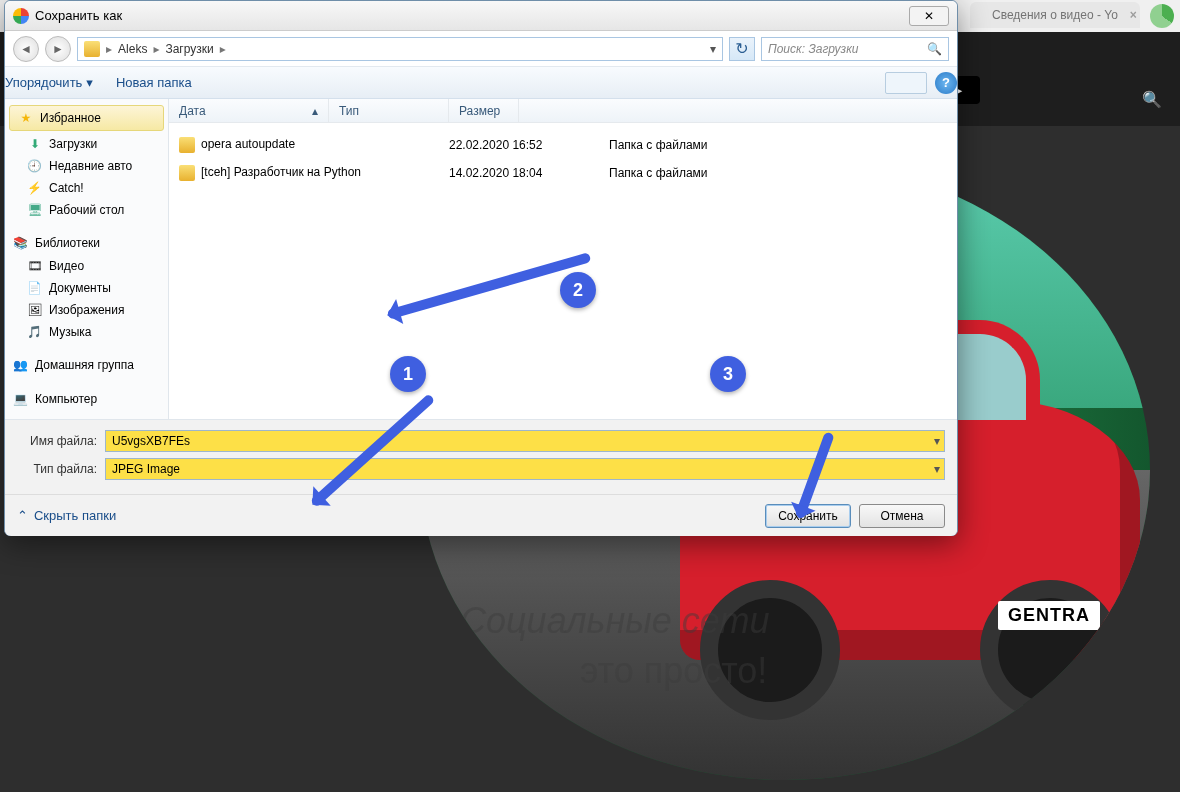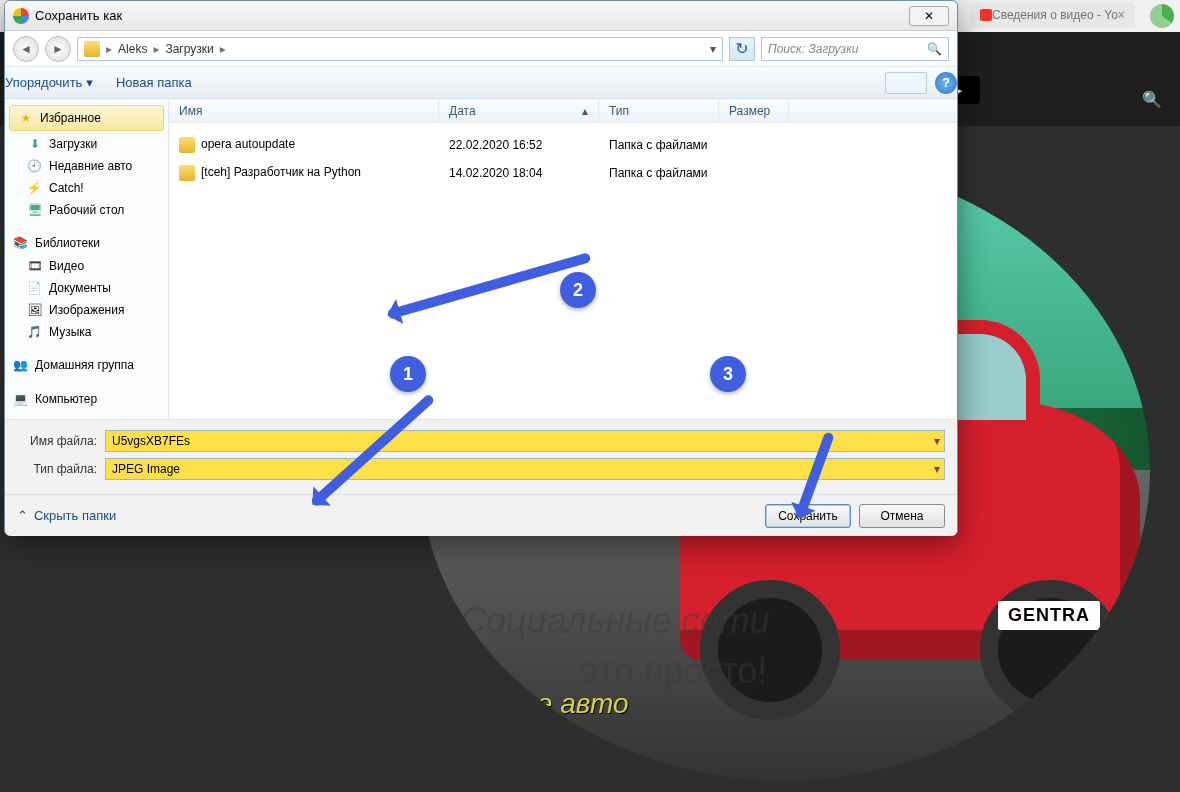--- a/index.html
+++ b/index.html
@@ -1,20 +1,20 @@
 <!DOCTYPE html>
 <html><head>
 <meta charset="utf-8">
 <style>
 * { margin: 0; padding: 0; box-sizing: border-box; font-family: "Segoe UI", Tahoma, sans-serif; }
 body { width: 1180px; height: 792px; background: #2e2e2e; overflow: hidden; position: relative; }
 
 
 .browser-tabs { position: absolute; top: 0; left: 0; right: 0; height: 32px; background: #f0f0f0; display: flex; align-items: center; padding: 0 8px; font-size: 12px; color: #555; }
-.browser-tabs .tab { display: flex; align-items: center; gap: 0; padding: 6px 10px; margin-right: 6px; border-radius: 6px 6px 0 0; background: #fff; max-width: 180px; overflow: hidden; white-space: nowrap; text-overflow: ellipsis; }
+.browser-tabs .tab { display: flex; align-items: center; gap: 12px; padding: 6px 10px; margin-right: 6px; border-radius: 6px 6px 0 0; background: #fff; max-width: 180px; overflow: hidden; white-space: nowrap; text-overflow: ellipsis; }
 .browser-tabs .tab.inactive { background: #e5e5e5; opacity: .8; }
 .browser-tabs .tab .icon-dot { width: 12px; height: 12px; border-radius: 2px; display: inline-block; }
 .tab-close { color:#888; font-weight:bold; cursor:pointer; }
 
 
 .bg-photo {
   position: absolute; top: 160px; left: 420px; width: 730px; height: 620px;
   background: radial-gradient(circle at 55% 45%, #2e8b57 0%, #1a6b3a 40%, #083519 100%);
   border-radius: 50%; overflow: hidden;
 }
@@ -115,21 +115,20 @@
   <div class="sky"></div>
   <div class="road"></div>
   <div class="car-body">
     <div class="car-window"></div>
     <div class="wheel rear"></div>
     <div class="wheel front"></div>
     <div class="plate">GENTRA</div>
   </div>
   <div class="overlay-text1">Социальные сети</div>
   <div class="overlay-text2">это просто!</div>
-  <div class="badge-text">В мире авто</div>
 </div>
 
 <div class="dialog">
   <div class="titlebar">
     <span class="icon"></span>
     <span>Сохранить как</span>
     <div class="wbtn">✕</div>
   </div>
 
   <div class="navbar">
@@ -214,21 +213,20 @@
       <div class="section-gap"></div>
       <div class="grp-hdr">
           <span class="sb-icon">💻</span>
           <span>Компьютер</span>
         </div>
       <div class="sb-resize"></div>
     </div>
 
     <div class="filelist">
       <div class="cols">
-        <div class="col col-name">Имя</div>
         <div class="col col-date">
             <span>Дата</span>
             <span style="margin-left:auto">▴</span>
           </div>
         <div class="col col-type">Тип</div>
         <div class="col col-size">Размер</div>
       </div>
       <div style="height:8px"></div>
       <div class="row">
         <div class="cell col-name"><span class="folder-ic"></span><span>opera autoupdate</span></div>

